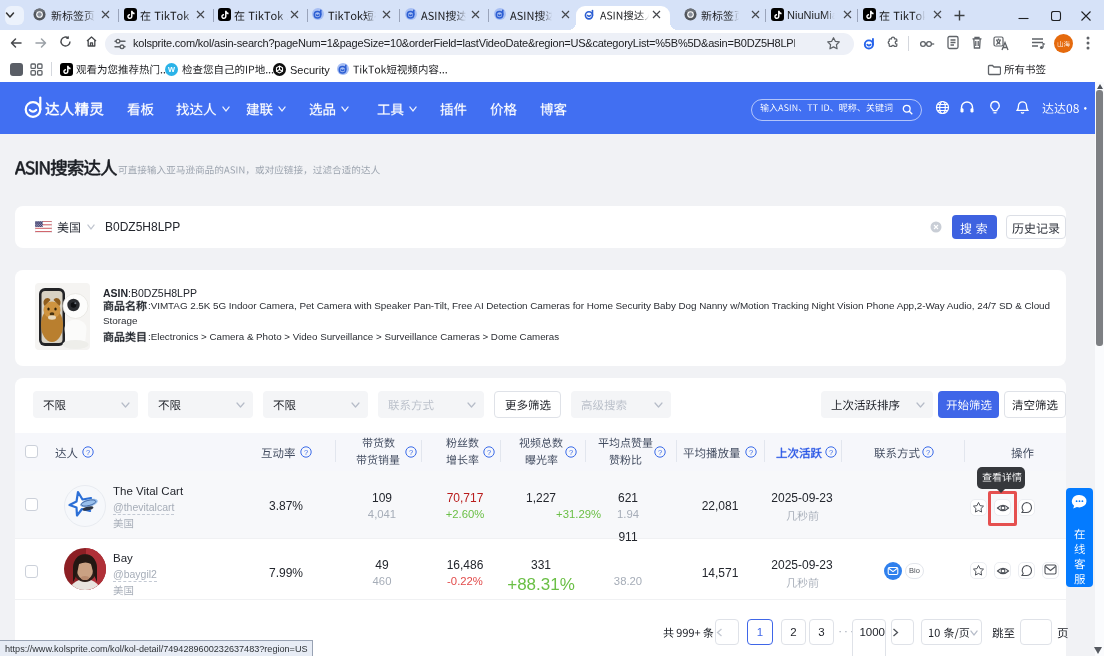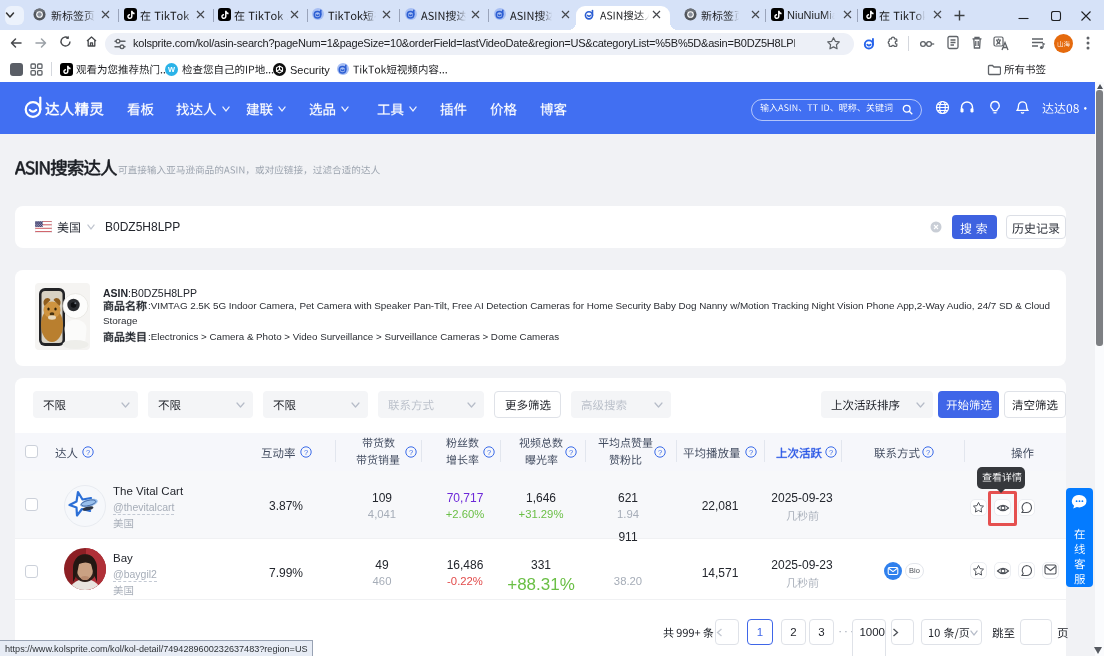--- a/index.html
+++ b/index.html
@@ -1413,24 +1413,24 @@
     <svg width="22" height="13" fill="#a6adb8">
       <g transform="translate(0 10.4) scale(0.1050 -0.1050)">
         <use href="#g88" x="0"></use>
         <use href="#g89" x="100"></use>
       </g>
     </svg>
   </div>
 <div style="position:absolute;left:0px;top:499px;left:226px;width:120px;text-align:center;font-size:12px;color:#23262d">3.87%</div>
 <div style="position:absolute;left:0px;top:491px;left:322px;width:120px;text-align:center;font-size:12px;color:#23262d">109</div>
 <div style="position:absolute;left:0px;top:508px;left:322px;width:120px;text-align:center;font-size:11.3px;color:#a6adb8">4,041</div>
-<div style="position:absolute;left:0px;top:491px;left:405px;width:120px;text-align:center;font-size:12px;color:#6d28d9">70,717</div>
+<div style="position:absolute;left:0px;top:491px;left:405px;width:120px;text-align:center;font-size:12px;color:#b91c1c">70,717</div>
 <div style="position:absolute;left:0px;top:508px;left:405px;width:120px;text-align:center;font-size:11.3px;color:#6abf45">+2.60%</div>
-<div style="position:absolute;left:0px;top:491px;left:481px;width:120px;text-align:center;font-size:12px;color:#23262d">1,646</div>
-<div style="position:absolute;left:0px;top:508px;left:481px;width:120px;text-align:center;font-size:11.3px;color:#6abf45">+31.29%</div>
+<div style="position:absolute;left:0px;top:491px;left:481px;width:120px;text-align:center;font-size:12px;color:#23262d">1,227</div>
+<div style="position:absolute;left:0px;top:508px;left:481px;width:120px;text-align:right;font-size:11.3px;color:#6abf45">+31.29%</div>
 <div style="position:absolute;left:0px;top:491px;left:568px;width:120px;text-align:center;font-size:12px;color:#23262d">621</div>
 <div style="position:absolute;left:0px;top:508px;left:568px;width:120px;text-align:center;font-size:11.3px;color:#a6adb8">1.94</div>
 <div style="position:absolute;left:0px;top:499px;left:660px;width:120px;text-align:center;font-size:12px;color:#23262d">22,081</div>
 <div style="position:absolute;left:0px;top:491px;left:742px;width:120px;text-align:center;font-size:12px;color:#23262d">2025-09-23</div>
 <div style="position:absolute;left:785.5px;top:509px;">
     <svg width="34" height="14" fill="#a6adb8">
       <g transform="translate(0 10.9) scale(0.1100 -0.1100)">
         <use href="#g141" x="0"></use>
         <use href="#g142" x="100"></use>
         <use href="#g143" x="200"></use>

